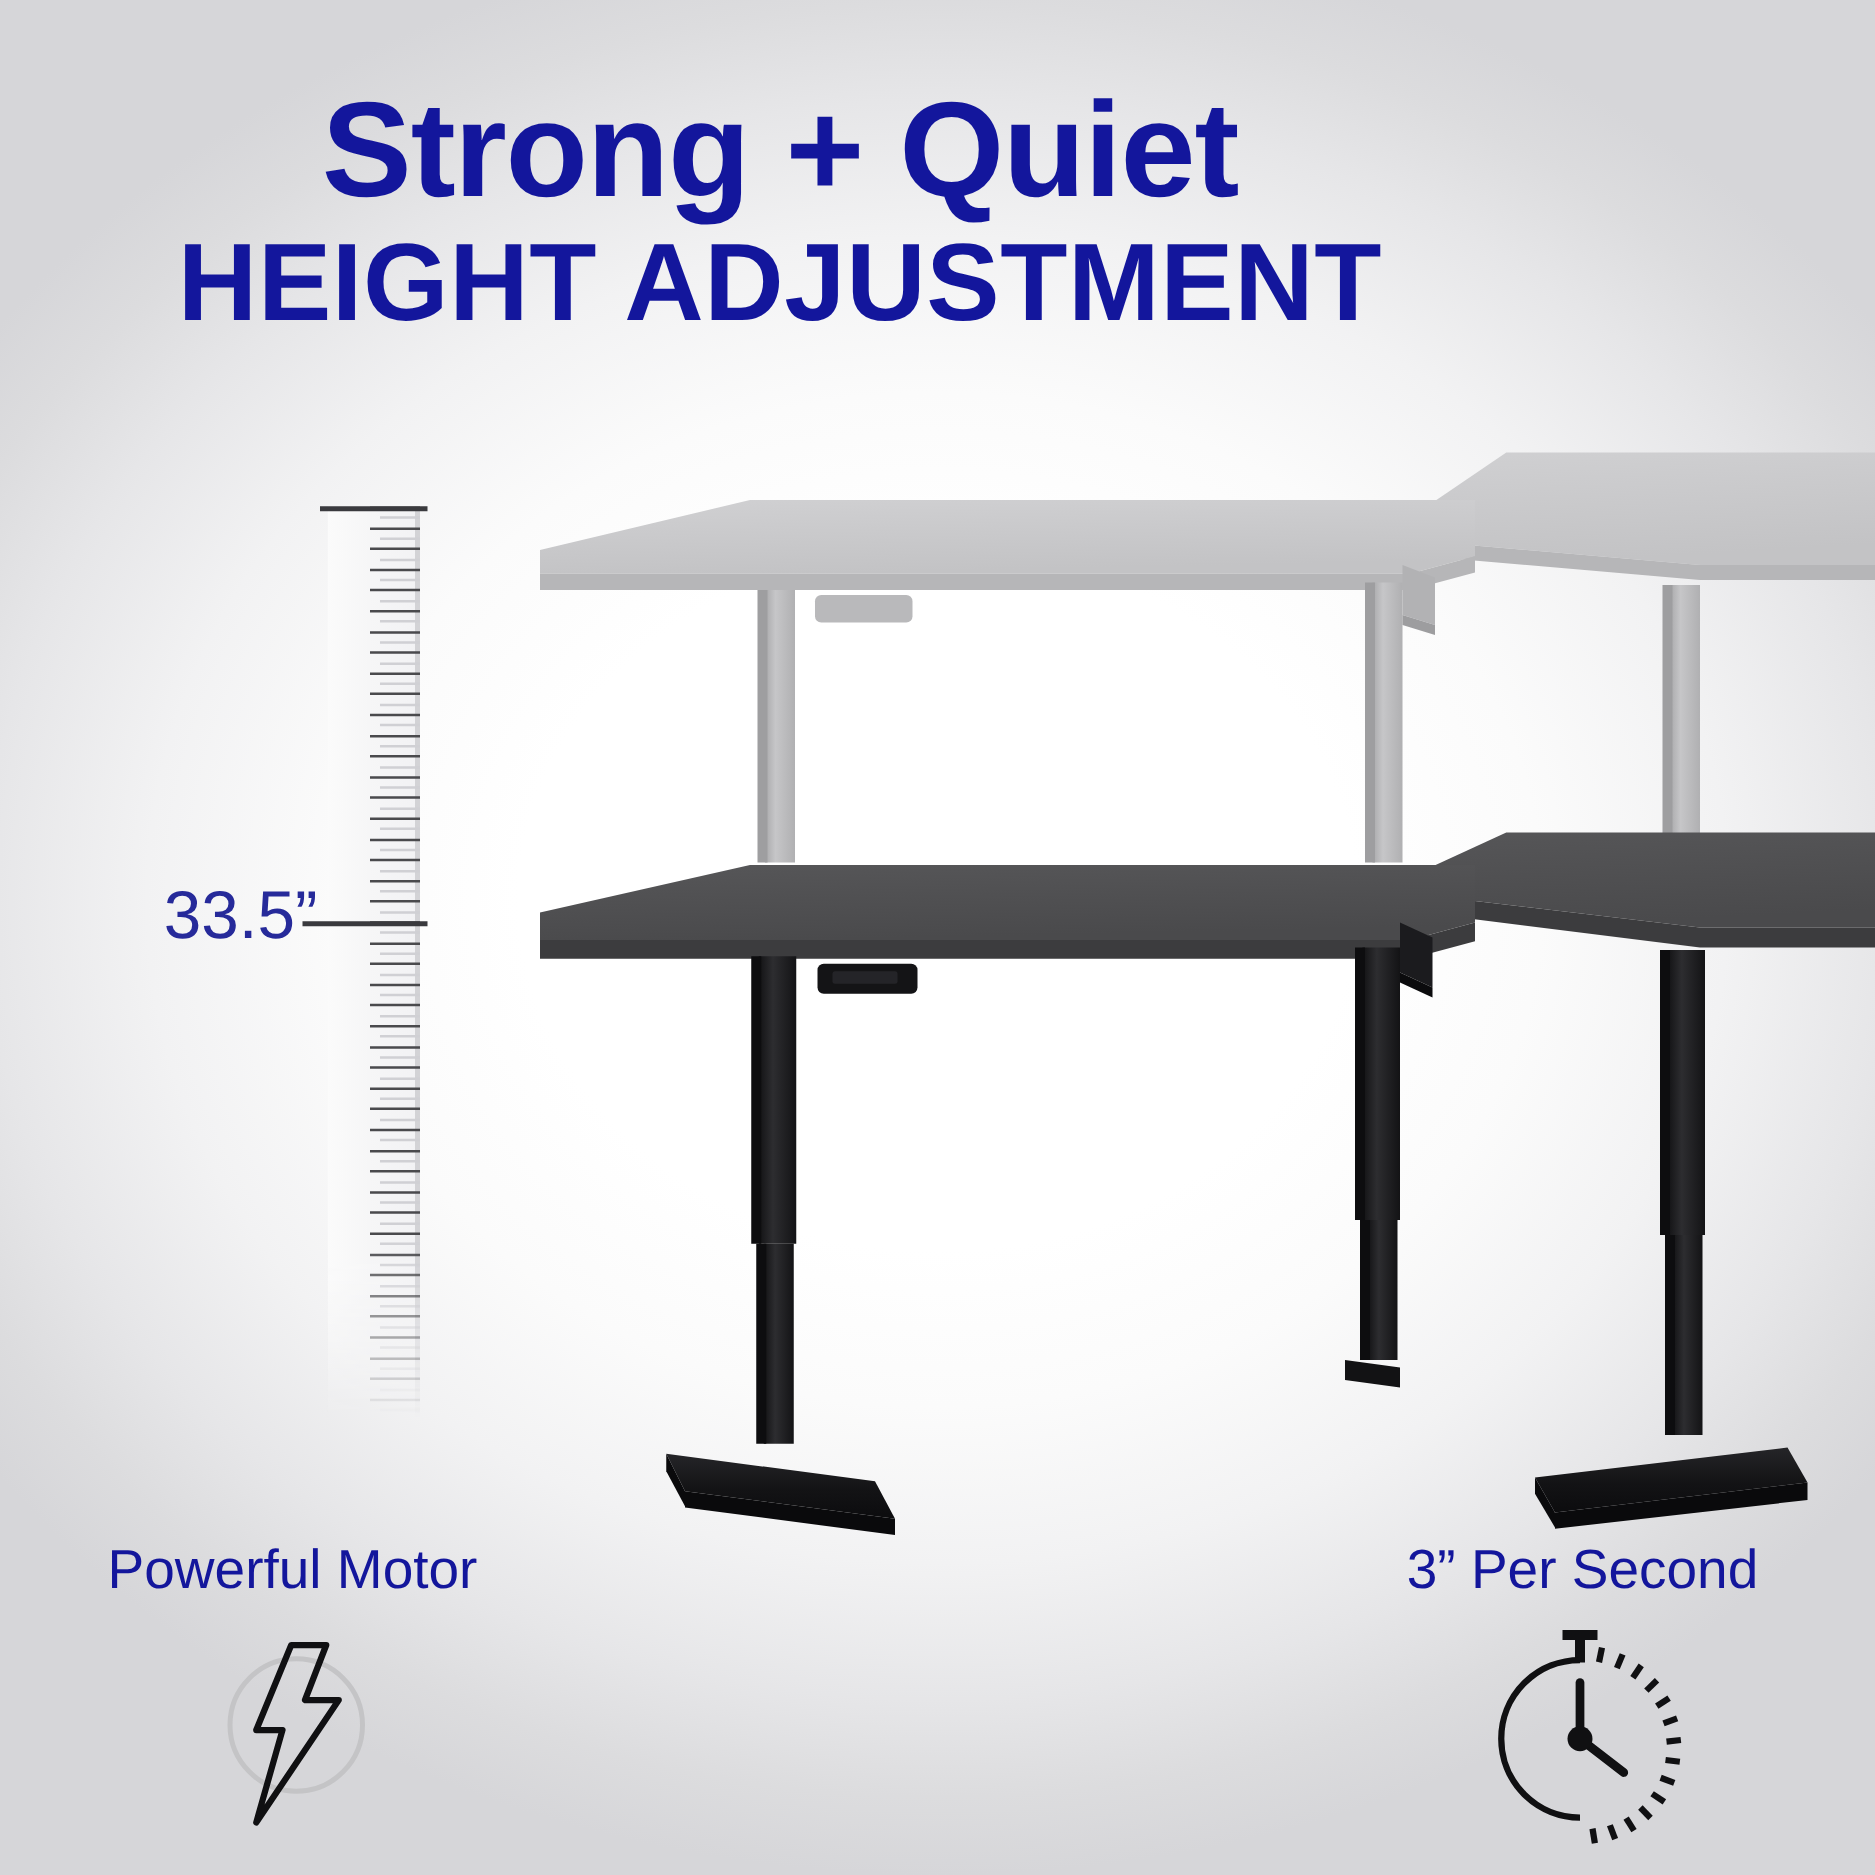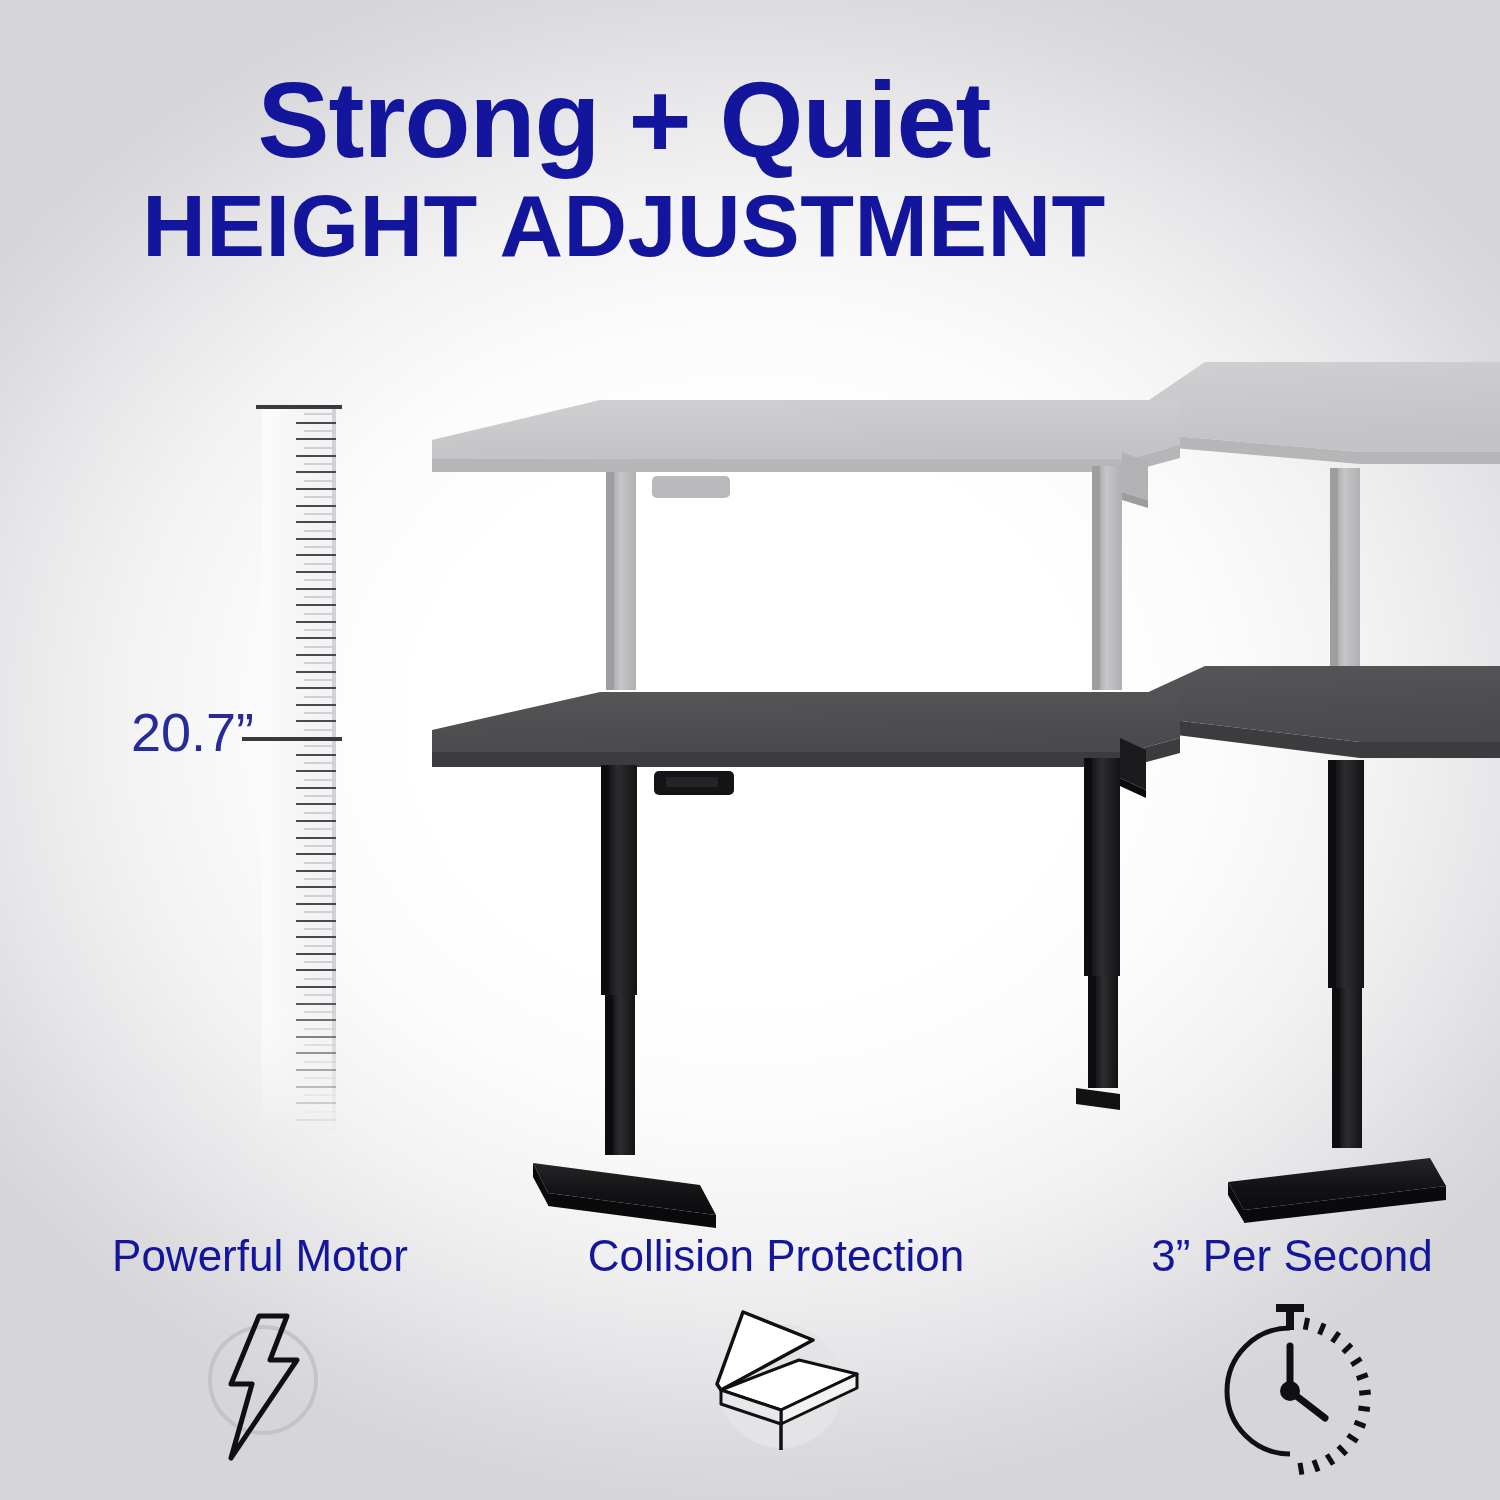--- a/index.html
+++ b/index.html
@@ -74,21 +74,21 @@
     text-align:right;
   }
   #label-top    { left:-230px; top:-38px; width:222px; }
   #label-bottom { left:-244px; top:296px; width:236px; }
 
   
   #desk-scene { position:absolute; left:0; top:0; width:1500px; height:1500px; }
 
   
   #features { position:absolute; left:0; top:1232px; width:1500px; height:268px; }
-  .feature { position:absolute; top:0; text-align:center;margin-left:26px; }
+  .feature { position:absolute; top:0; text-align:center; }
   .feature-label {
     font-size:44px; color:#13169c; white-space:nowrap; line-height:1.1;
   }
   .feature-icon { margin-top:18px; display:flex; justify-content:center; align-items:center; }
   #feature-0 { left:0px;   width:468px; }
   #feature-1 { left:468px; width:564px; }
   #feature-2 { left:1032px;width:468px; }
 </style>
 </head>
 <body>
@@ -304,50 +304,35 @@
         <div class="tick minor" style="top: 688.9px;"></div>
         <div class="tick major" style="top: 697.2px;"></div>
         <div class="tick minor" style="top: 705.5px;"></div>
         <div class="tick major" style="top: 713.8px;"></div>
         <div class="tick minor" style="top: 722.1px;"></div>
       </div>
 
     <div class="measure-line" id="line-top"></div>
     <div class="measure-line" id="line-bottom"></div>
 
-    <div class="measure-label" id="label-bottom">20.7”</div>
+    <div class="measure-label" id="label-bottom">33.5”</div>
   </div>
 
   <div id="features">
 
     <div class="feature" id="feature-0">
       <div class="feature-label">Powerful Motor</div>
       <div class="feature-icon">
         <svg width="170" height="178" viewBox="0 0 170 178">
           <circle cx="88" cy="82" r="53" fill="none" stroke="#c4c4c6" stroke-width="4"></circle>
           <path d="M84,18 L112,18 L95,62 L122,62 L56,160 L77,86 L56,86 Z" fill="none" stroke="#101012" stroke-width="5" stroke-linejoin="round"></path>
         </svg>
       </div>
     </div>
 
-    <div class="feature" id="feature-1">
-      <div class="feature-label">Collision Protection</div>
-      <div class="feature-icon">
-        <svg width="190" height="178" viewBox="0 0 190 178">
-          <circle cx="100" cy="88" r="62" fill="#e4e4e6"></circle>
-
-          <path d="M62,14 L132,42 L40,92 L36,86 Z" fill="#ffffff" stroke="#101012" stroke-width="3.5" stroke-linejoin="round"></path>
-
-          <path d="M40,92 L118,62 L176,76 L100,112 Z" fill="#ffffff" stroke="#101012" stroke-width="3" stroke-linejoin="round"></path>
-          <path d="M100,112 L176,76 L176,90 L100,126 Z" fill="#f2f2f3" stroke="#101012" stroke-width="3" stroke-linejoin="round"></path>
-          <path d="M40,92 L100,112 L100,126 L40,106 Z" fill="#e8e8ea" stroke="#101012" stroke-width="3" stroke-linejoin="round"></path>
-          <line x1="100" y1="126" x2="100" y2="152" stroke="#101012" stroke-width="3.5"></line>
-        </svg>
-      </div>
-    </div>
 
     <div class="feature" id="feature-2">
       <div class="feature-label">3” Per Second</div>
       <div class="feature-icon">
         <svg width="190" height="186" viewBox="0 0 190 186">
 
           <rect x="79" y="6" width="28" height="8" fill="#101012"></rect>
           <rect x="89" y="6" width="8" height="26" fill="#101012"></rect>
 
           <path d="M93,30 A63,63 0 1,0 93,156" fill="none" stroke="#101012" stroke-width="5"></path>

